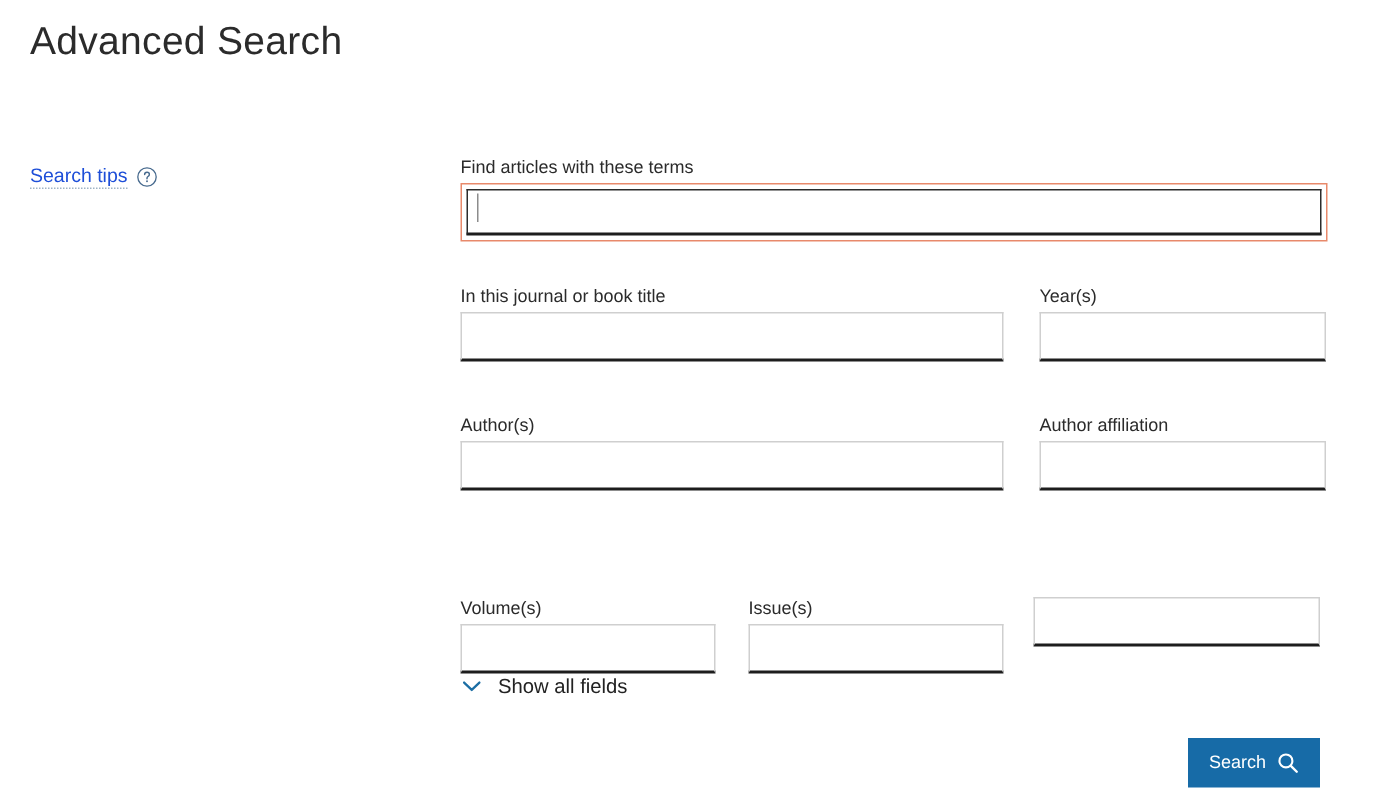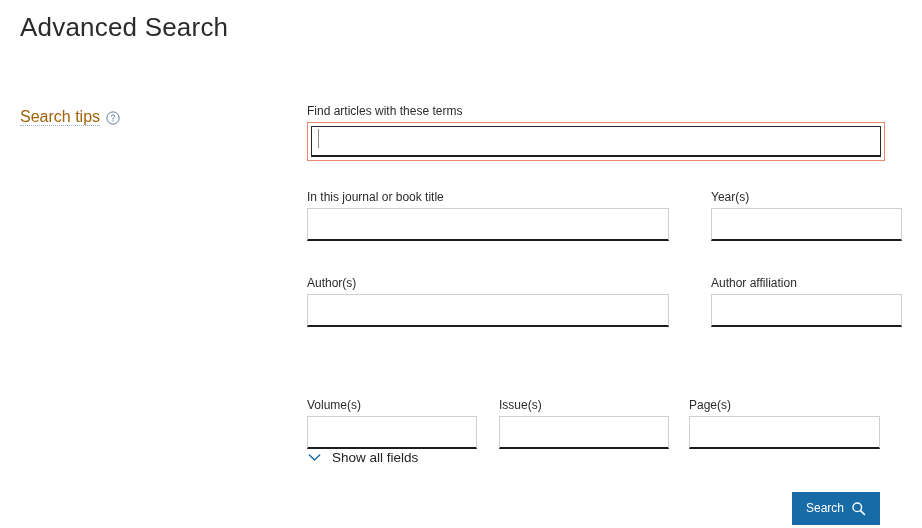--- a/index.html
+++ b/index.html
@@ -42,22 +42,22 @@
     position: absolute;
     left: 20px;
     top: 109px;
     display: flex;
     align-items: center;
     gap: 6px;
     cursor: pointer;
     user-select: none;
   }
   .search-tips-label {
-    font-size: 16px;
-    color: #a16207;
+    font-size: 13px;
+    color: #1d4ed8;
     border-bottom: 1px dotted #9fb3c6;
     padding-bottom: 1px;
     line-height: 15px;
   }
   .help-icon {
     width: 14px;
     height: 14px;
     display: block;
     flex: 0 0 auto;
   }
@@ -126,21 +126,21 @@
     position: absolute;
     left: 11px;
     top: 25px;
     width: 1px;
     height: 19px;
     background: #8c8c8c;
   }
 
   
   .w-wide   { left: 0px;   width: 362px; }
-  .w-right  { left: 404px; width: 191px; }
+  .w-right  { left: 386px; width: 191px; }
   .w-third1 { left: 0px;   width: 170px; }
   .w-third2 { left: 192px; width: 170px; }
   .w-third3 { left: 382px; width: 191px; }
 
   
   .show-all {
     position: absolute;
     left: 306px;
     top: 449px;
     display: flex;
@@ -247,21 +247,20 @@
     <div class="field-row r4">
       <div class="field w-third1">
         <div class="field-label">Volume(s)</div>
         <input class="field-input" type="text" placeholder="" style="">
       </div>
       <div class="field w-third2">
         <div class="field-label">Issue(s)</div>
         <input class="field-input" type="text" placeholder="" style="">
       </div>
       <div class="field w-third3">
-        <div class="field-label">Page(s)</div>
         <input class="field-input" type="text" placeholder="" style="">
       </div>
     </div>
 
   </div>
 
   <div class="show-all">
     <span>
       <svg class="chevron-icon" viewBox="0 0 18 18" aria-hidden="true">
         <path d="M3.6 6.4 L9 11.6 L14.4 6.4" fill="none" stroke="#1c6ea4" stroke-width="1.6" stroke-linecap="round" stroke-linejoin="round"></path>

